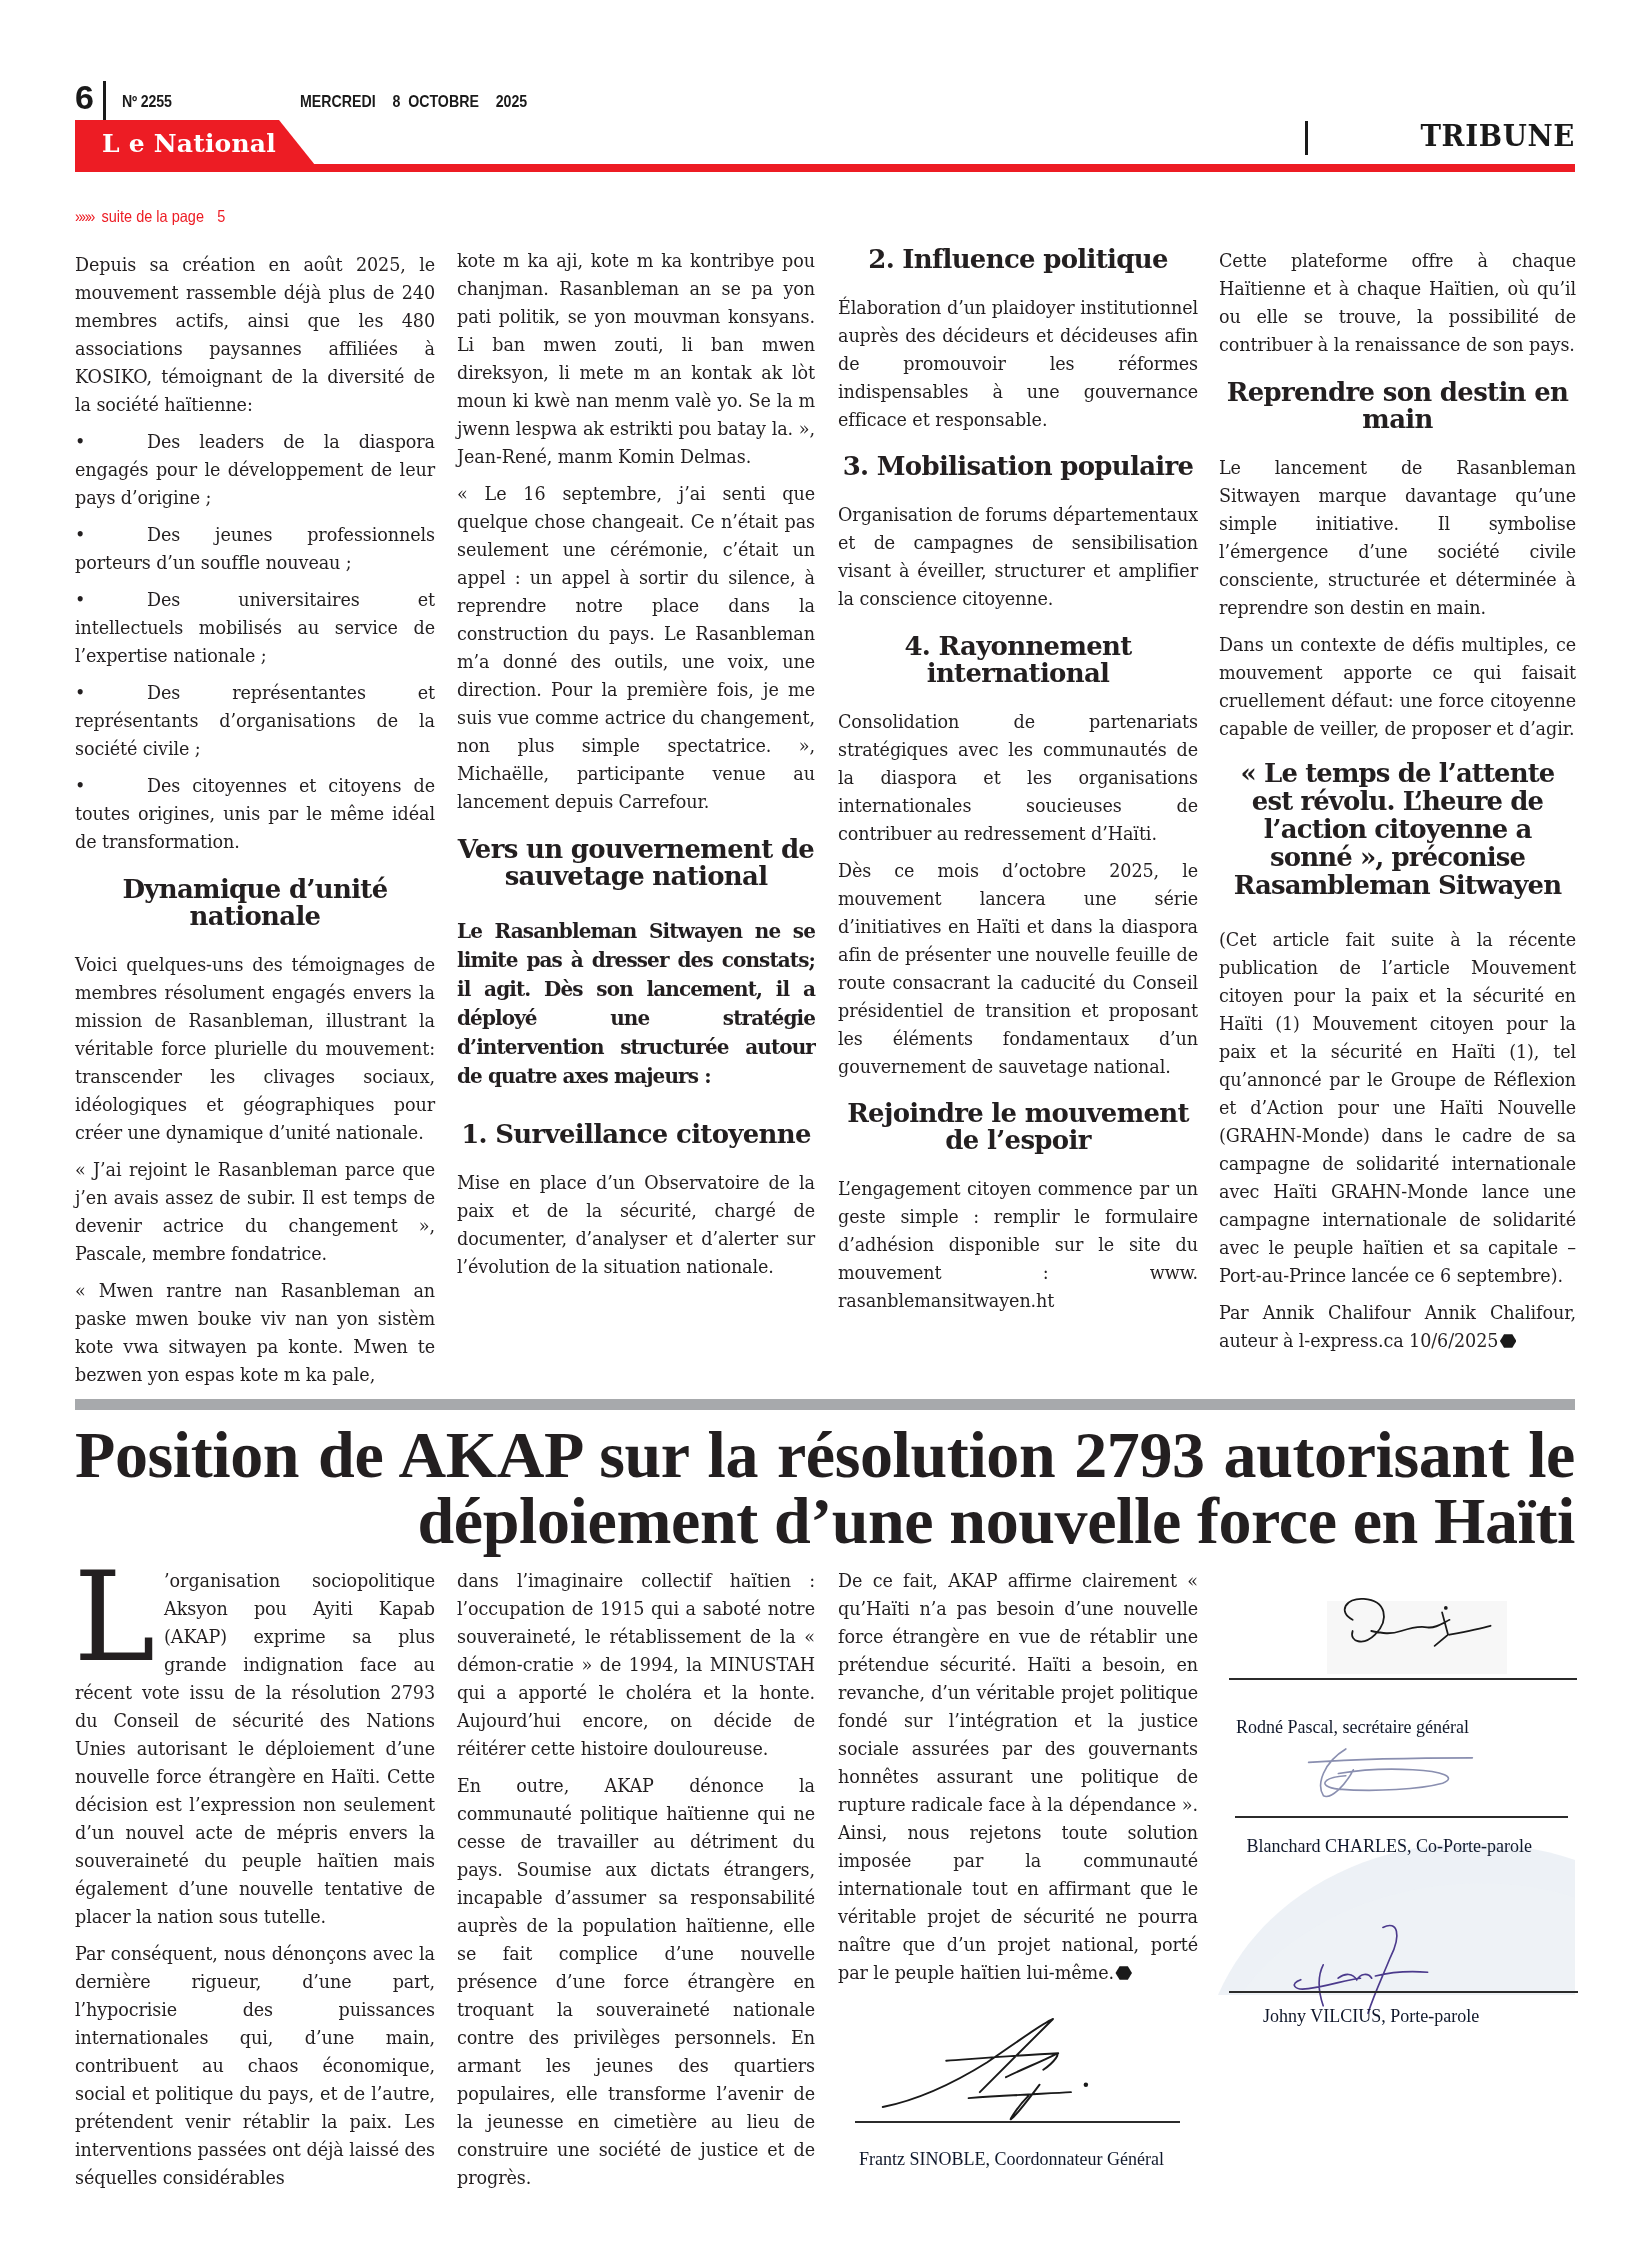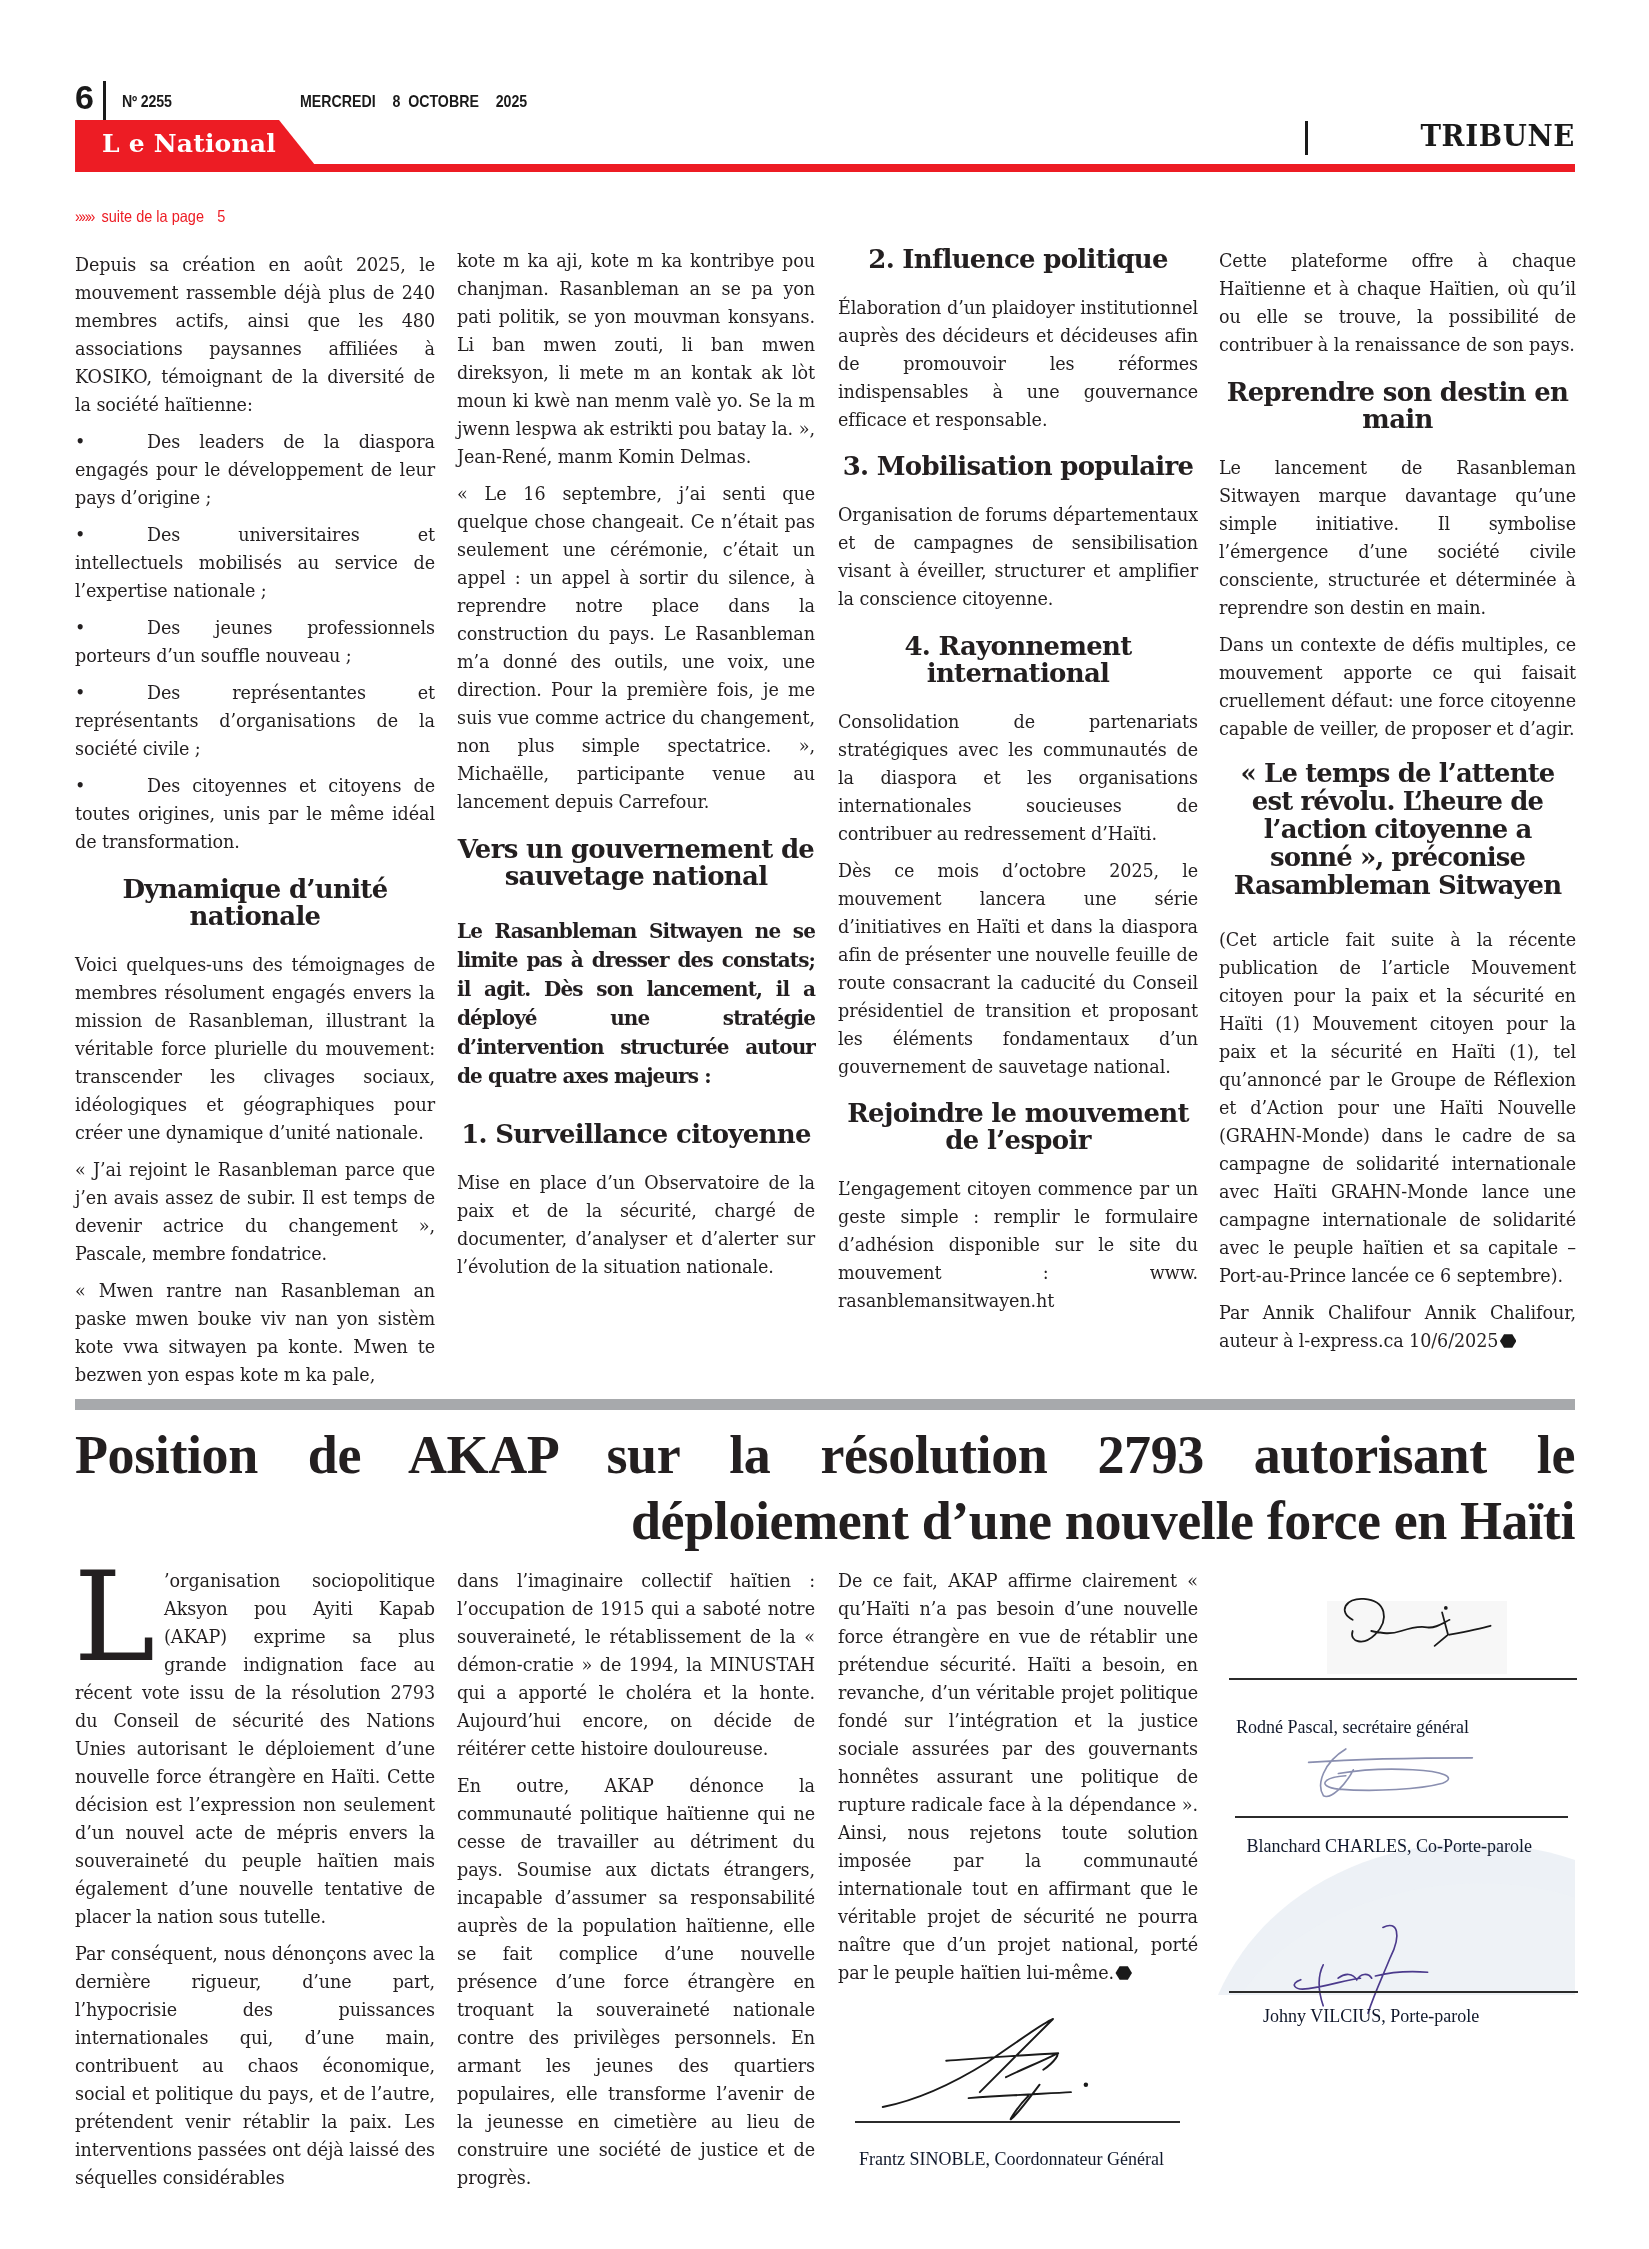--- a/index.html
+++ b/index.html
@@ -40,21 +40,21 @@
   .col h2 { font-family: "DejaVu Serif", serif; font-weight: bold; font-size: 26px; line-height: 27px; color: #231f20; text-align: center; letter-spacing: -0.7px; margin: 19.5px 0 21px 0; }
   .col h3.lead { font-family: "DejaVu Serif", serif; font-weight: bold; font-size: 20px; line-height: 29px; text-align: justify; letter-spacing: -0.9px; margin: 27px 0 30px 0; }
   .col h2.quote { font-size: 26px; line-height: 28px; letter-spacing: -0.9px; margin: 16.5px 0 27px 0; }
 
   .end-mark { display: inline-block; width: 16.5px; height: 13.5px; background: #1a1a1a; clip-path: polygon(25% 0, 75% 0, 100% 50%, 75% 100%, 25% 100%, 0 50%); vertical-align: -0.7px; margin-left: 1.5px; }
 
   
   .gray-rule { position: absolute; left: 75px; top: 1399px; width: 1500px; height: 10.5px; background: #a7a9ac; }
 
   
-  .headline { position: absolute; left: 75px; top: 1422px; width: 1500px; font-family: "Liberation Serif", serif; font-weight: bold; font-size: 54px; line-height: 66px; color: #231f20; }
+  .headline { position: absolute; left: 75px; top: 1422px; width: 1500px; font-family: "Liberation Serif", serif; font-weight: bold; font-size: 66px; line-height: 66px; color: #231f20; }
   .headline .l1 { display: block; text-align: justify; text-align-last: justify; letter-spacing: -0.4px; }
   .headline .l2 { display: block; text-align: right; letter-spacing: -0.4px; }
 
   
   .b1 { left: 75px;  top: 1567px; width: 360px; }
   .b2 { left: 457px;  top: 1567px; width: 358px; }
   .b3 { left: 838px; top: 1567px; width: 360px; }
   .dropcap { float: left; font-family: "DejaVu Serif", serif; font-size: 123px; line-height: 91px; height: 96px; margin: 4.5px 9px 0 -1.5px; color: #231f20; }
   .b1 p:first-child { text-align: justify; }
 
@@ -106,22 +106,22 @@
 
 <div class="continued">
   <span class="arrows">»»»</span>
   <span>suite de la page</span>
   <span class="pg">5</span>
 </div>
 
 <div class="col c1" style="top:243px;margin-top:8px;">
   <p>Depuis sa création en août 2025, le mouvement rassemble déjà plus de 240 membres actifs, ainsi que les 480 associations paysannes affiliées à KOSIKO, témoignant de la diversité de la société haïtienne:</p>
   <p class="bullet"><span class="dot">•</span><span>Des leaders de la diaspora engagés pour le développement de leur pays d’origine ;</span></p>
+  <p class="bullet"><span class="dot">•</span><span>Des jeunes professionnels porteurs d’un souffle nouveau ;</span></p>
   <p class="bullet"><span class="dot">•</span><span>Des universitaires et intellectuels mobilisés au service de l’expertise nationale ;</span></p>
-  <p class="bullet"><span class="dot">•</span><span>Des jeunes professionnels porteurs d’un souffle nouveau ;</span></p>
   <p class="bullet"><span class="dot">•</span><span>Des représentantes et représentants d’organisations de la société civile ;</span></p>
   <p class="bullet"><span class="dot">•</span><span>Des citoyennes et citoyens de toutes origines, unis par le même idéal de transformation.</span></p>
   <h2>Dynamique d’unité nationale</h2>
   <p>Voici quelques-uns des témoignages de membres résolument engagés envers la mission de Rasanbleman, illustrant la véritable force plurielle du mouvement: transcender les clivages sociaux, idéologiques et géographiques pour créer une dynamique d’unité nationale.</p>
   <p>« J’ai rejoint le Rasanbleman parce que j’en avais assez de subir. Il est temps de devenir actrice du changement », Pascale, membre fondatrice.</p>
   <p>« Mwen rantre nan Rasanbleman an paske mwen bouke viv nan yon sistèm kote vwa sitwayen pa konte. Mwen te bezwen yon espas kote m ka pale,</p>
 </div>
 
 <div class="col c2" style="top:247px;">
   <p>kote m ka aji, kote m ka kontribye pou chanjman. Rasanbleman an se pa yon pati politik, se yon mouvman konsyans. Li ban mwen zouti, li ban mwen direksyon, li mete m an kontak ak lòt moun ki kwè nan menm valè yo. Se la m jwenn lespwa ak estrikti pou batay la. », Jean-René, manm Komin Delmas.</p>

